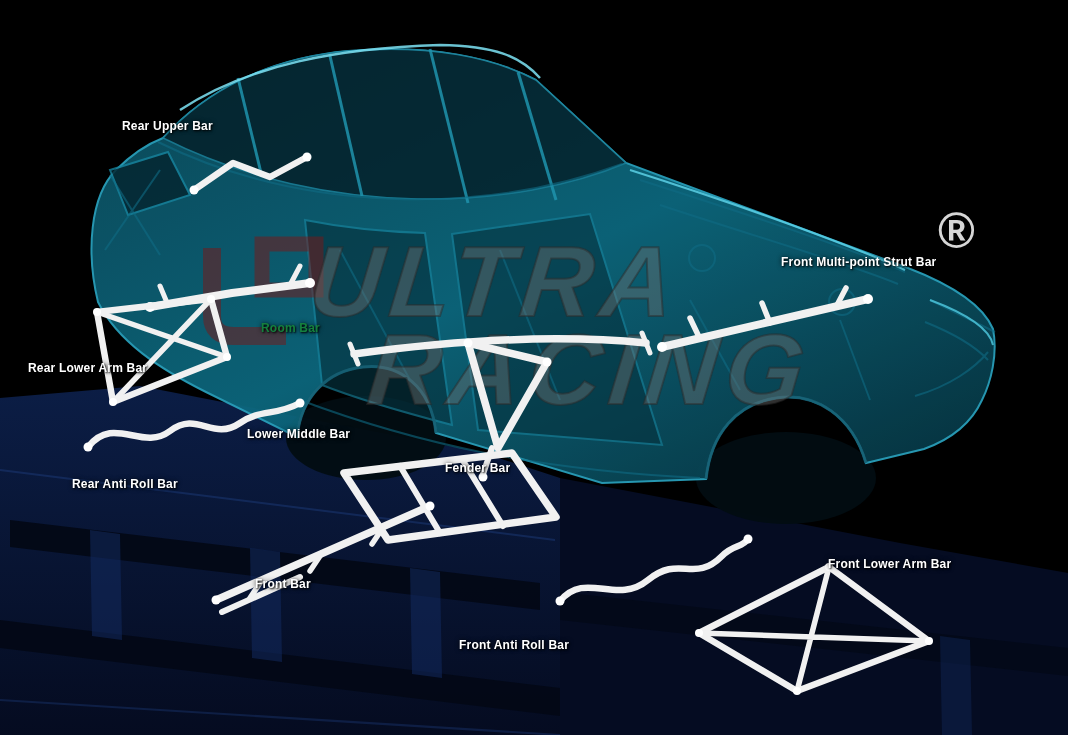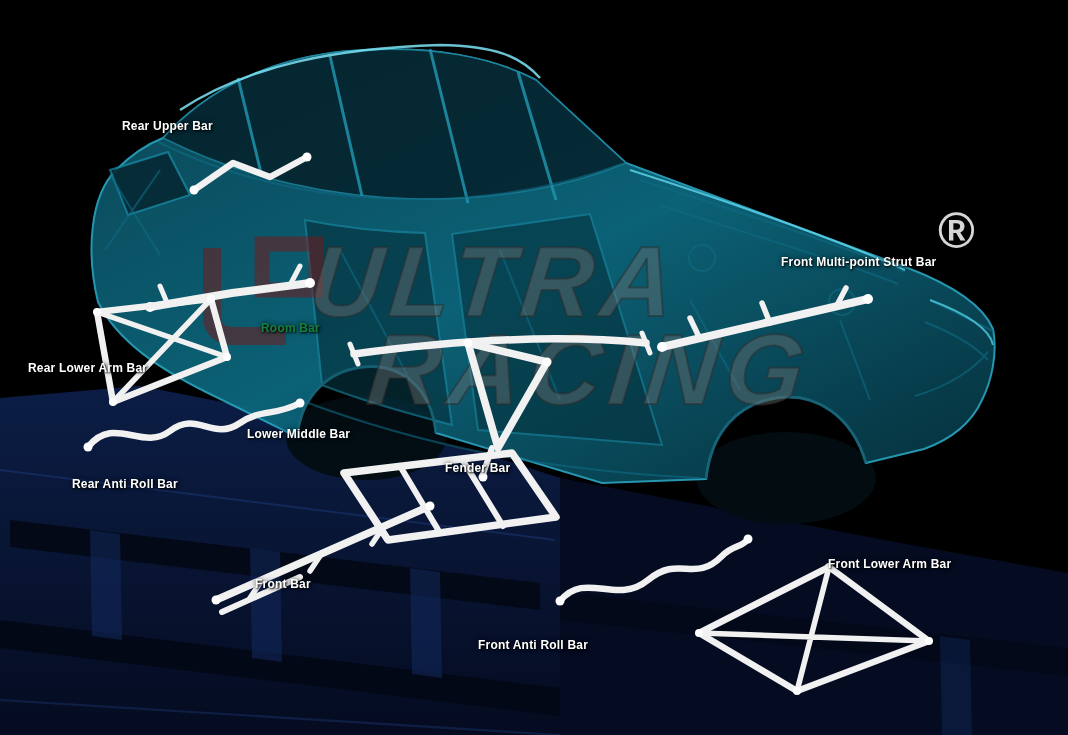--- a/index.html
+++ b/index.html
@@ -207,15 +207,15 @@
 
   <div class="label" style="left:122px;top:119px;">Rear Upper Bar</div>
   <div class="label" style="left:781px;top:255px;">Front Multi-point Strut Bar</div>
   <div class="label room" style="left:261px;top:321px;">Room Bar</div>
   <div class="label" style="left:28px;top:361px;">Rear Lower Arm Bar</div>
   <div class="label" style="left:247px;top:427px;">Lower Middle Bar</div>
   <div class="label" style="left:429px;top:461px;margin-left:16px;">Fender Bar</div>
   <div class="label" style="left:36px;top:477px;margin-left:36px;">Rear Anti Roll Bar</div>
   <div class="label" style="left:828px;top:557px;">Front Lower Arm Bar</div>
   <div class="label" style="left:255px;top:577px;">Front Bar</div>
-  <div class="label" style="left:478px;top:638px;">Front Anti Roll Bar</div>
+  <div class="label" style="left:459px;top:638px;">Front Anti Roll Bar</div>
 
 </div>
 
 </body></html>

